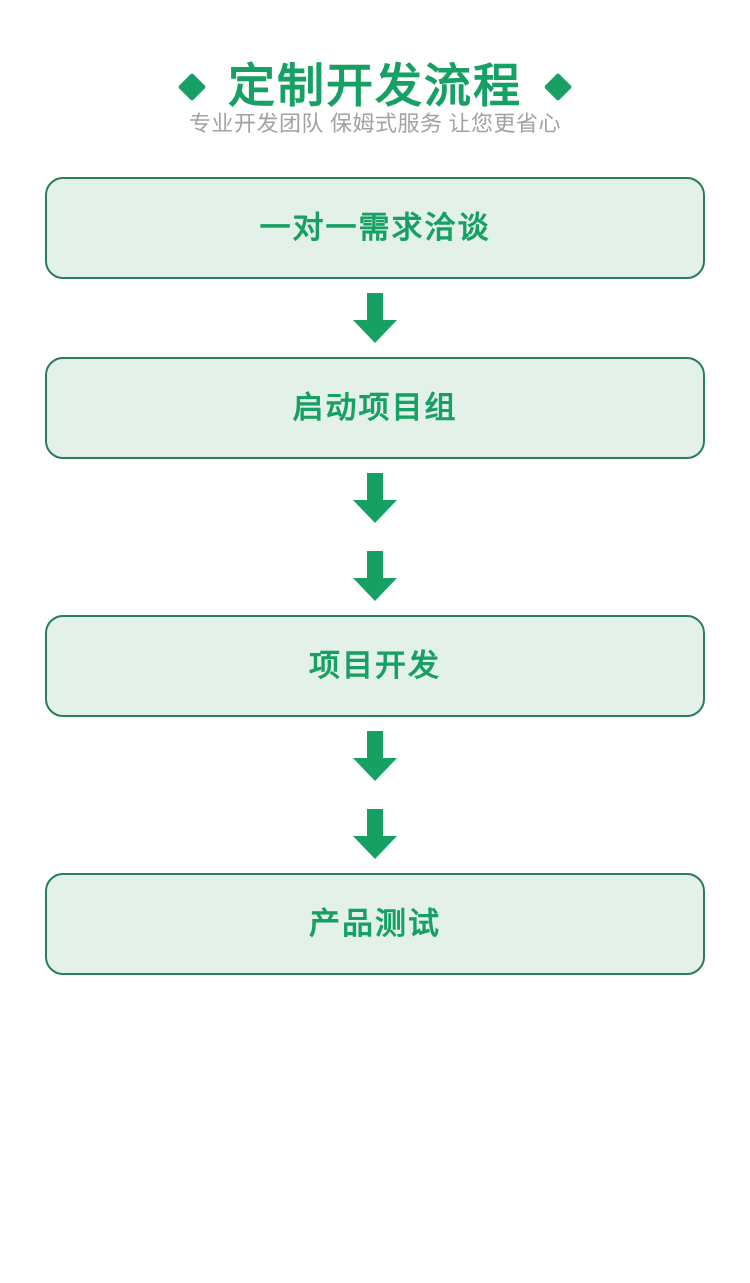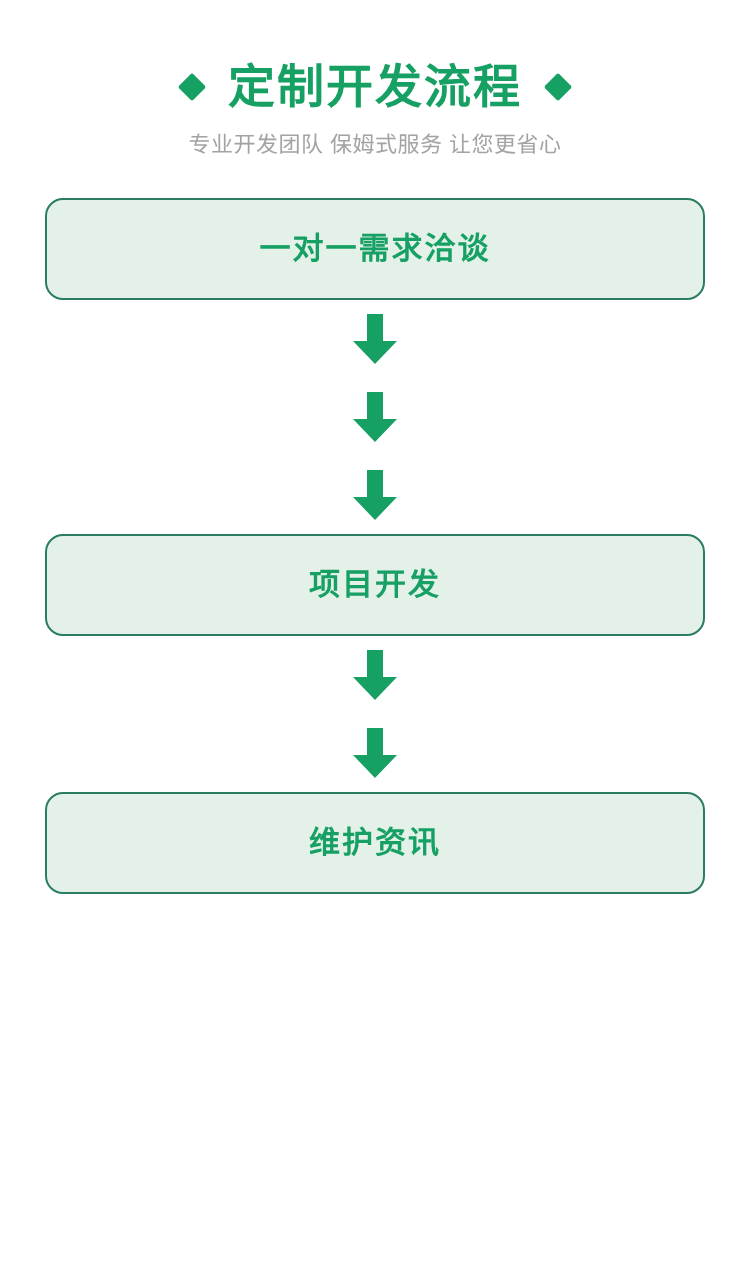--- a/index.html
+++ b/index.html
@@ -21,20 +21,21 @@
     width: 750px;
     height: 1283px;
     background: #ffffff;
     box-sizing: border-box;
   }
 
   
   .header {
     padding-top: 62px;
     text-align: center;
+    font-family: Liberation Serif, serif;
   }
 
   .title-row {
     display: flex;
     align-items: center;
     justify-content: center;
     gap: 26px;
     line-height: 1;
   }
 
@@ -51,21 +52,20 @@
   .title-text {
     font-size: 47px;
     font-weight: bold;
     color: #17a063;
     letter-spacing: 2px;
     line-height: 1.05;
     white-space: nowrap;
   }
 
   .subtitle {
-    margin-top: 21px;
     font-size: 22px;
     color: #a3a3a3;
     font-weight: normal;
     letter-spacing: 0.5px;
     line-height: 1.2;
   }
 
   
   .flow {
     margin-top: 39px;
@@ -128,20 +128,25 @@
         <span class="step-label">一对一需求洽谈</span>
       </div>
     </div>
 
     <div class="arrow-wrap">
       <svg class="arrow-icon" width="46" height="50" viewBox="0 0 46 50">
         <polygon points="15,0 31,0 31,27 45,27 23,50 1,27 15,27" fill="#17a063"></polygon>
       </svg>
     </div>
 
+    <div class="flow-step">
+      <div class="step-box">
+        <span class="step-label">启动项目组</span>
+      </div>
+    </div>
 
     <div class="arrow-wrap">
       <svg class="arrow-icon" width="46" height="50" viewBox="0 0 46 50">
         <polygon points="15,0 31,0 31,27 45,27 23,50 1,27 15,27" fill="#17a063"></polygon>
       </svg>
     </div>
 
 
     <div class="arrow-wrap">
       <svg class="arrow-icon" width="46" height="50" viewBox="0 0 46 50">
@@ -163,18 +168,18 @@
 
 
     <div class="arrow-wrap">
       <svg class="arrow-icon" width="46" height="50" viewBox="0 0 46 50">
         <polygon points="15,0 31,0 31,27 45,27 23,50 1,27 15,27" fill="#17a063"></polygon>
       </svg>
     </div>
 
     <div class="flow-step">
       <div class="step-box">
-        <span class="step-label">维护资讯</span>
+        <span class="step-label">产品测试</span>
       </div>
     </div>
 
   </div>
 </div>
 
 </body></html>

